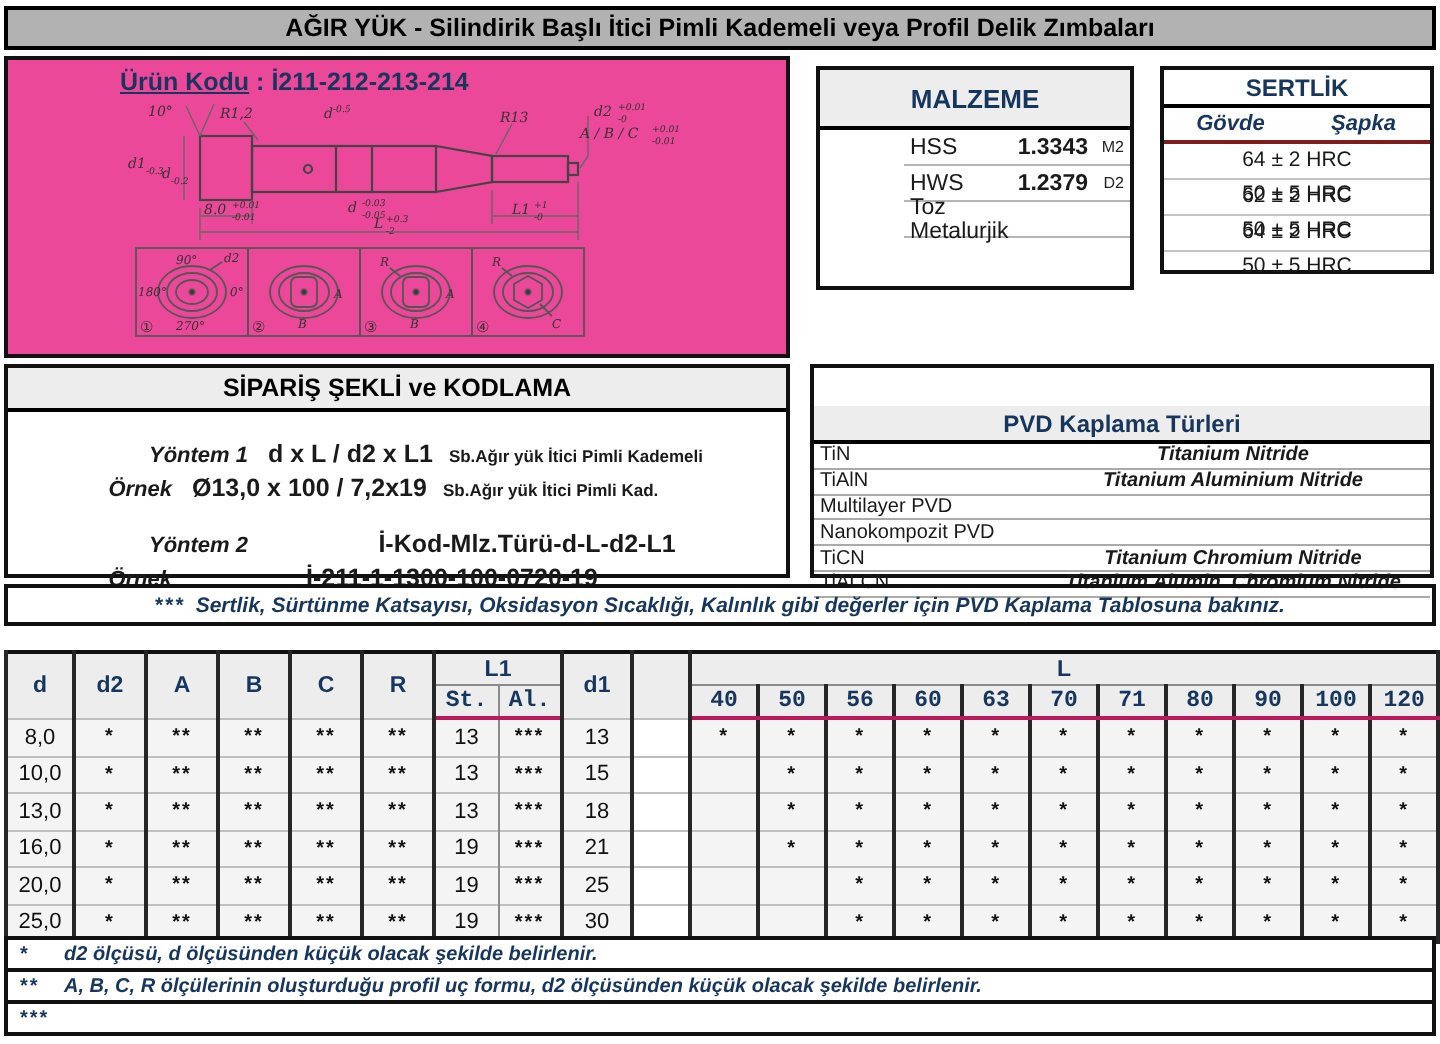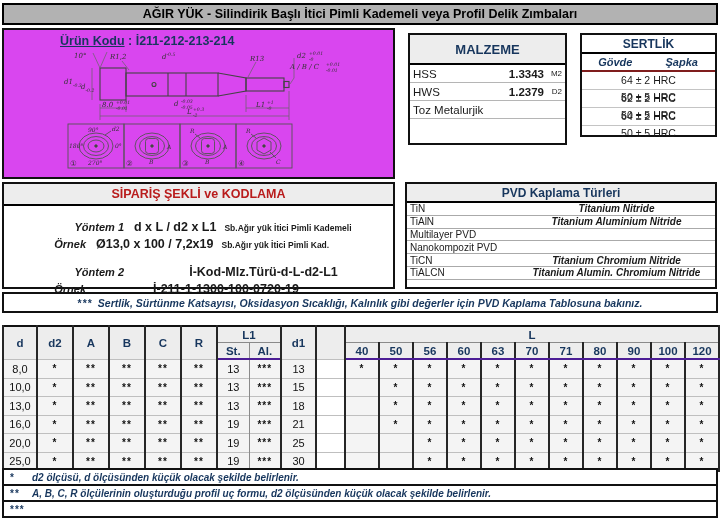--- a/index.html
+++ b/index.html
@@ -8,69 +8,69 @@
     font-family:"Liberation Sans",sans-serif;color:#1a1a1a;overflow:hidden;
   }
   .abs{position:absolute;box-sizing:border-box;}
   
   .title-bar{
     left:2px;top:3px;width:716px;height:22px;background:#b2b2b2;
     border:2px solid #000;display:flex;align-items:center;justify-content:center;
     font-weight:bold;font-size:12.5px;color:#000;
   }
   
-  .drawing-box{left:2px;top:28px;width:393px;height:151px;border:2px solid #111;background:#d946ef;}
+  .drawing-box{left:2px;top:28px;width:393px;height:151px;border:2px solid #111;background:#ec4899;}
   .product-code{position:absolute;left:56px;top:4px;font-size:12.5px;font-weight:bold;color:#17365d;}
   .product-code .u{text-decoration:underline;}
   .drawing-svg{position:absolute;left:0;top:18px;}
   .dwg-t{font-family:"DejaVu Serif",serif;font-style:italic;font-size:7px;fill:#333;}
   .dwg-s{font-family:"DejaVu Serif",serif;font-style:italic;font-size:6px;fill:#333;}
   .dwg-tol{font-size:4.6px;}
   .dwg-num{font-family:"DejaVu Sans",sans-serif;font-style:normal;font-size:7.5px;fill:#333;}
   
   .malzeme{left:408px;top:33px;width:159px;height:112px;border:2px solid #111;background:#fff;}
   .malzeme .hd{height:28px;background:#ededed;border-bottom:2px solid #000;display:flex;align-items:center;justify-content:center;font-weight:bold;font-size:13px;color:#17365d;}
-  .malzeme .row{display:flex;align-items:center;height:17px;border-bottom:1px solid #b5b5b5;padding:0 3px;font-size:11.5px;}
+  .malzeme .row{display:flex;align-items:center;height:17px;border-bottom:1px solid #b5b5b5;padding:0 3px;font-size:11.5px;margin-left:42px;}
   .malzeme .nm{flex:1;text-align:left;}
   .malzeme .cd{font-weight:bold;width:48px;text-align:right;}
   .malzeme .gr{width:18px;font-size:8px;text-align:right;color:#222;}
   
   .sertlik{left:580px;top:33px;width:137px;height:104px;border:2px solid #111;background:#fff;}
   .sertlik .hd{height:17px;border-bottom:2px solid #000;display:flex;align-items:center;justify-content:center;font-weight:bold;font-size:12px;color:#17365d;}
   .sertlik .sub{display:flex;height:16px;border-bottom:2px solid #7f1d1d;font-style:italic;font-weight:bold;font-size:11px;color:#17365d;}
   .sertlik .sub div{flex:1;text-align:center;line-height:16px;}
   .sertlik .row{display:flex;height:17px;border-bottom:1px solid #c4c4c4;font-size:10.5px;flex-direction:column;}
   .sertlik .row div{flex:1;text-align:center;line-height:17px;}
   
   .siparis{left:2px;top:182px;width:393px;height:107px;border:2px solid #111;background:#fff;}
-  .siparis .hd{height:20px;background:#ededed;border-bottom:2px solid #000;display:flex;align-items:center;justify-content:center;font-weight:bold;font-size:12.5px;color:#b91c1c;}
+  .siparis .hd{height:20px;background:#ededed;border-bottom:2px solid #000;display:flex;align-items:center;justify-content:center;font-weight:bold;font-size:12.5px;color:#000000;}
   .sip-row{display:flex;align-items:baseline;margin-top:3px;}
   .sip-label{width:82px;text-align:right;font-style:italic;font-weight:bold;font-size:11px;flex:none;}
   .sip-val{font-weight:bold;font-size:12.5px;margin-left:10px;}
   .sip-note{font-weight:bold;font-size:8.5px;margin-left:8px;}
   .sip-center{width:260px;text-align:center;margin-left:10px;}
   .mt12{margin-top:14px;padding-left:38px;}
   
   .pvd{left:405px;top:182px;width:312px;height:107px;border:2px solid #111;background:#fff;}
-  .pvd .hd{height:17px;background:#ededed;border-bottom:2px solid #000;display:flex;align-items:center;justify-content:center;font-weight:bold;font-size:12px;color:#17365d;}
+  .pvd .hd{height:17px;background:#ededed;border-bottom:2px solid #000;display:flex;align-items:center;justify-content:center;font-weight:bold;font-size:12px;color:#17365d;margin-top:19px;}
   .pvd .row{display:flex;height:11.8px;border-bottom:1px solid #aaa;font-size:10px;align-items:center;}
   .pvd .nm{width:108px;padding-left:3px;}
   .pvd .ds{flex:1;text-align:center;font-style:italic;font-weight:bold;}
   
   .note-bar{left:2px;top:292px;width:716px;height:21px;border:2px solid #111;display:flex;align-items:center;justify-content:center;font-size:10.5px;color:#17365d;font-style:italic;font-weight:bold;}
   .note-bar .st{font-style:normal;margin-right:5px;letter-spacing:1px;}
   
   .main-table{left:2px;top:325px;width:716px;}
   table.mt{border-collapse:collapse;width:716px;table-layout:fixed;}
   table.mt th,table.mt td{border-left:2px solid #262626;border-right:2px solid #262626;padding:0;text-align:center;overflow:hidden;}
   table.mt{border:2px solid #111;}
   table.mt th{background:#ededed;color:#17365d;font-size:11.5px;font-weight:bold;height:15px;}
   table.mt th.h1{border-bottom:1px solid #8a8a8a;}
   table.mt tr.hdr2 th{border-top:none;}
-  table.mt thead tr:last-child th{border-bottom:2px solid #4c1d95;}
+  table.mt thead tr:last-child th{border-bottom:2px solid #be185d;font-family:Liberation Mono, monospace;}
   table.mt td{background:#f4f4f4;font-size:11px;height:17.5px;border-top:1px solid #bfbfbf;color:#111;}
   table.mt td.star{font-weight:bold;font-size:10px;letter-spacing:1px;}
   table.mt th.thin-r,table.mt td.thin-r{border-right:1px solid #8a8a8a;}
   table.mt th.thin-l,table.mt td.thin-l{border-left:1px solid #8a8a8a;}
   table.mt td.gap{background:#fff;}
   
   .fnote{left:2px;width:716px;height:18px;border:2px solid #111;background:#fff;display:flex;align-items:center;padding-left:6px;font-size:10px;color:#17365d;}
   .fnote .st{font-weight:bold;width:22px;flex:none;letter-spacing:1px;}
   .fnote .tx{font-style:italic;font-weight:bold;}
   .f1{top:468px;} .f2{top:484px;} .f3{top:500px;}

